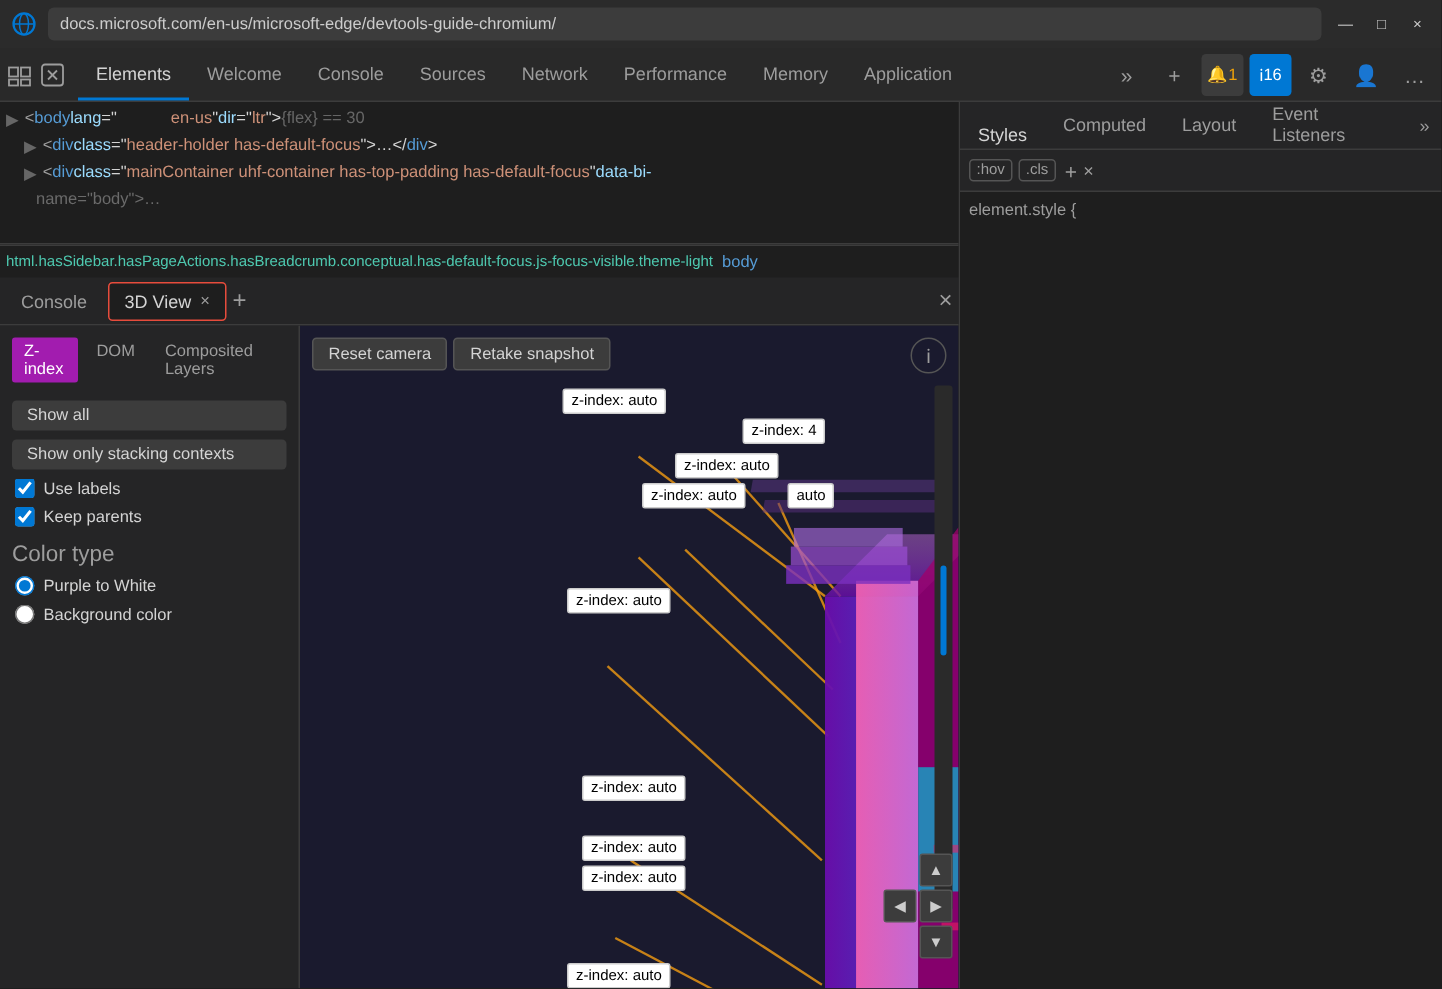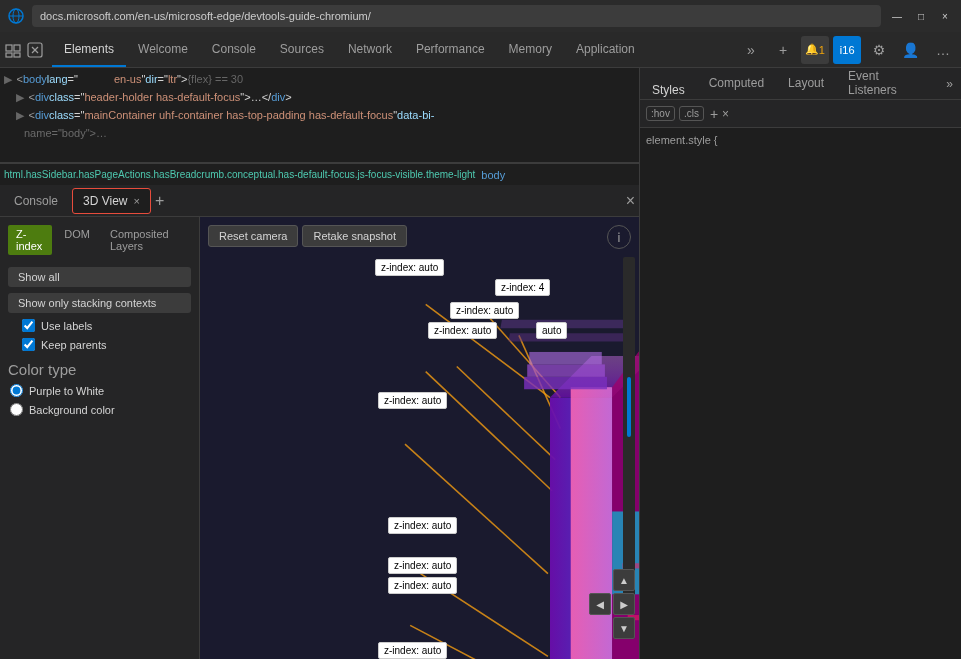--- a/index.html
+++ b/index.html
@@ -158,21 +158,21 @@
       margin-bottom: 6px;
     }
     .subtab {
       padding: 3px 8px;
       font-size: 11px;
       color: #9d9d9d;
       cursor: pointer;
       border-radius: 2px;
     }
     .subtab.active {
-      background: #4d7c0f;
+      background: #a21caf;
       color: #fff;
     }
 
     .btn-3d {
       background: #3c3c3c;
       border: none;
       color: #d4d4d4;
       padding: 4px 10px;
       border-radius: 3px;
       font-size: 11px;
@@ -184,21 +184,21 @@
       background: #0078d4;
       color: #fff;
     }
 
     .checkbox-row {
       display: flex;
       align-items: center;
       gap: 6px;
       font-size: 11px;
       color: #d4d4d4;
-      margin-left: 14px;
+      margin-left: 2px;
     }
     .checkbox-row input[type=checkbox] {
       accent-color: #0078d4;
       width: 13px;
       height: 13px;
     }
 
     .section-label {
       font-size: 15px;
       color: #9d9d9d;
@@ -625,21 +625,21 @@
           <rect x="350" y="400" width="20" height="5" fill="#e91e63" opacity="0.6"></rect>
 
           <rect x="280" y="500" width="60" height="10" fill="#5a0099" opacity="0.9"></rect>
           <polygon points="340,500 380,460 380,470 340,510" fill="#3a0070" opacity="0.8"></polygon>
         </svg>
 
         <div class="zindex-label" style="top:42px;left:175px;">z-index: auto</div>
         <div class="zindex-label" style="top:62px;left:295px;">z-index: 4</div>
         <div class="zindex-label" style="top:85px;left:250px;">z-index: auto</div>
         <div class="zindex-label" style="top:105px;left:228px;">z-index: auto</div>
-        <div class="zindex-label" style="top:105px;left:336px;">auto</div>
+        <div class="zindex-label" style="top:105px;left:325px;">auto</div>
         <div class="zindex-label" style="top:175px;left:178px;">z-index: auto</div>
         <div class="zindex-label" style="top:300px;left:188px;">z-index: auto</div>
         <div class="zindex-label" style="top:340px;left:188px;">z-index: auto</div>
         <div class="zindex-label" style="top:360px;left:188px;">z-index: auto</div>
         <div class="zindex-label" style="top:425px;left:178px;">z-index: auto</div>
 
         <div class="canvas-scrollbar-v">
           <div style="width:4px;margin:0 auto;height:60px;background:#0078d4;border-radius:2px;margin-top:120px;"></div>
         </div>
 

